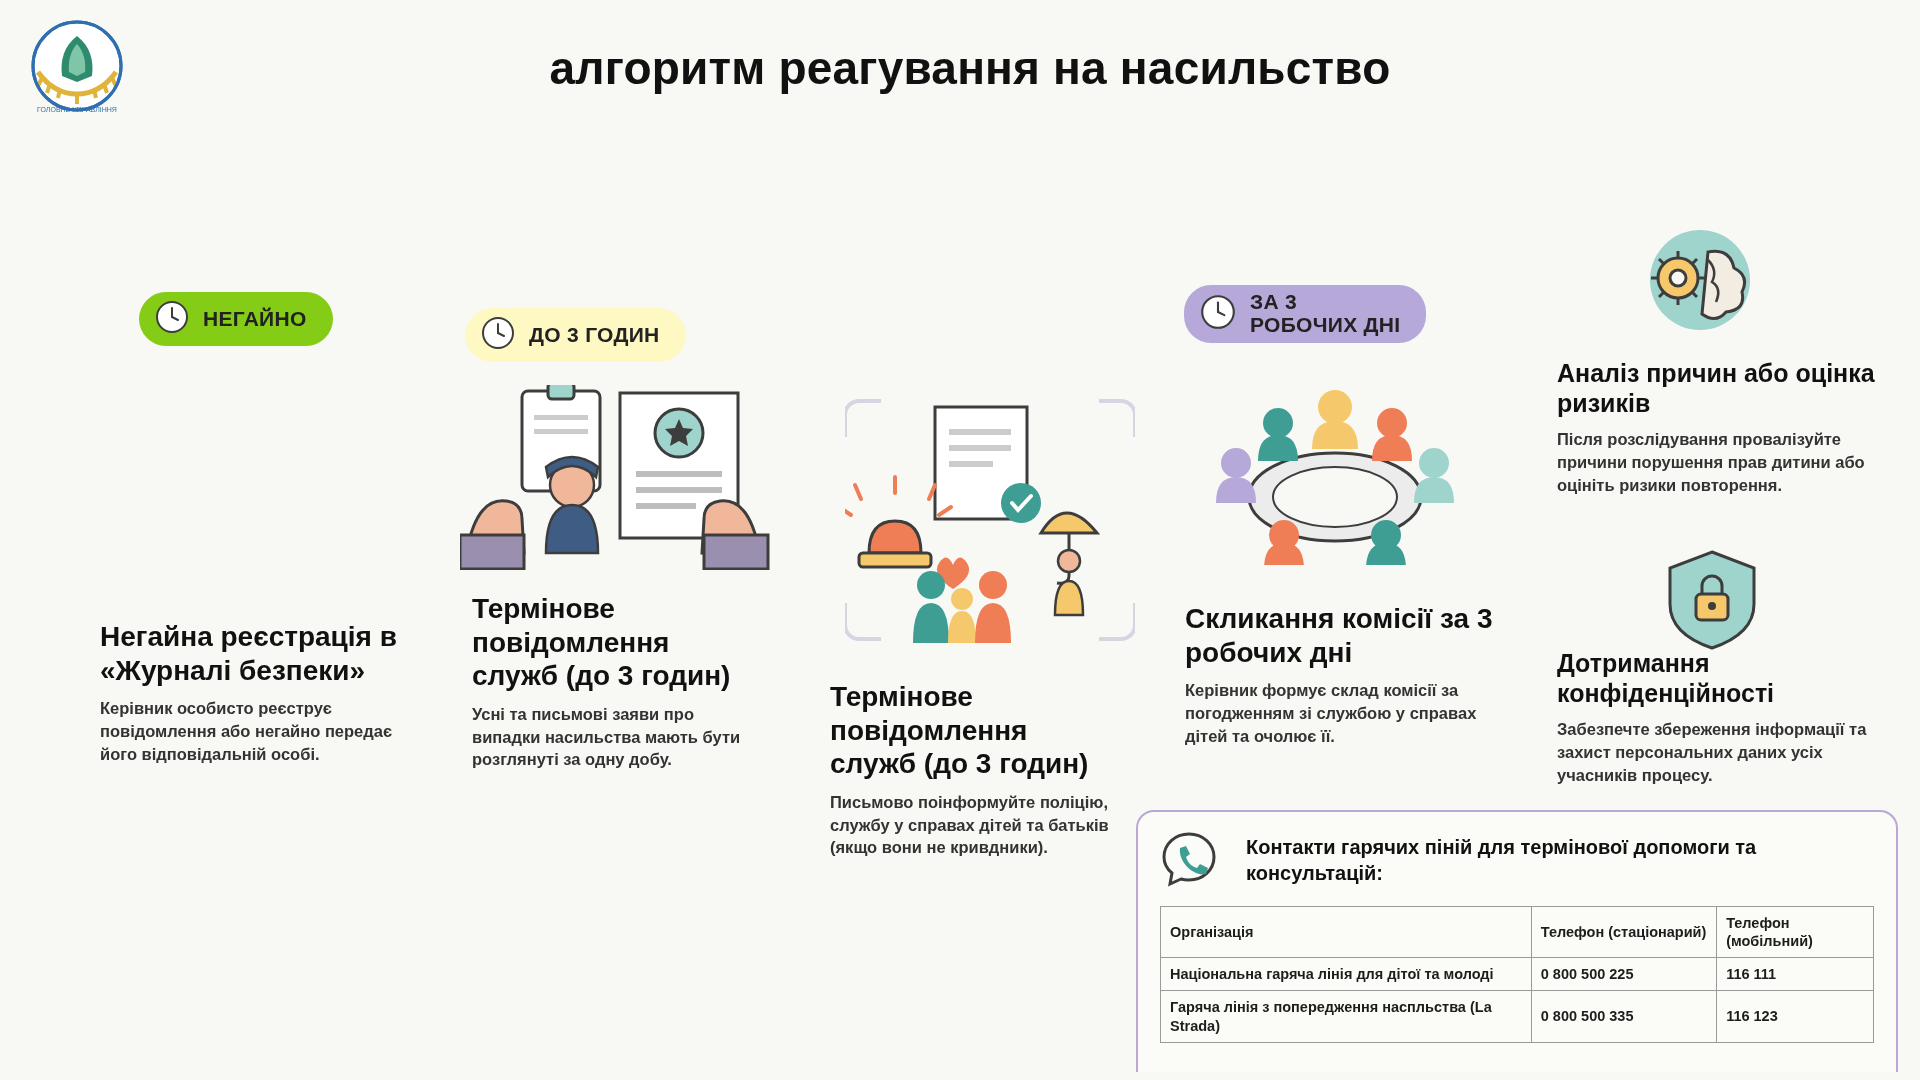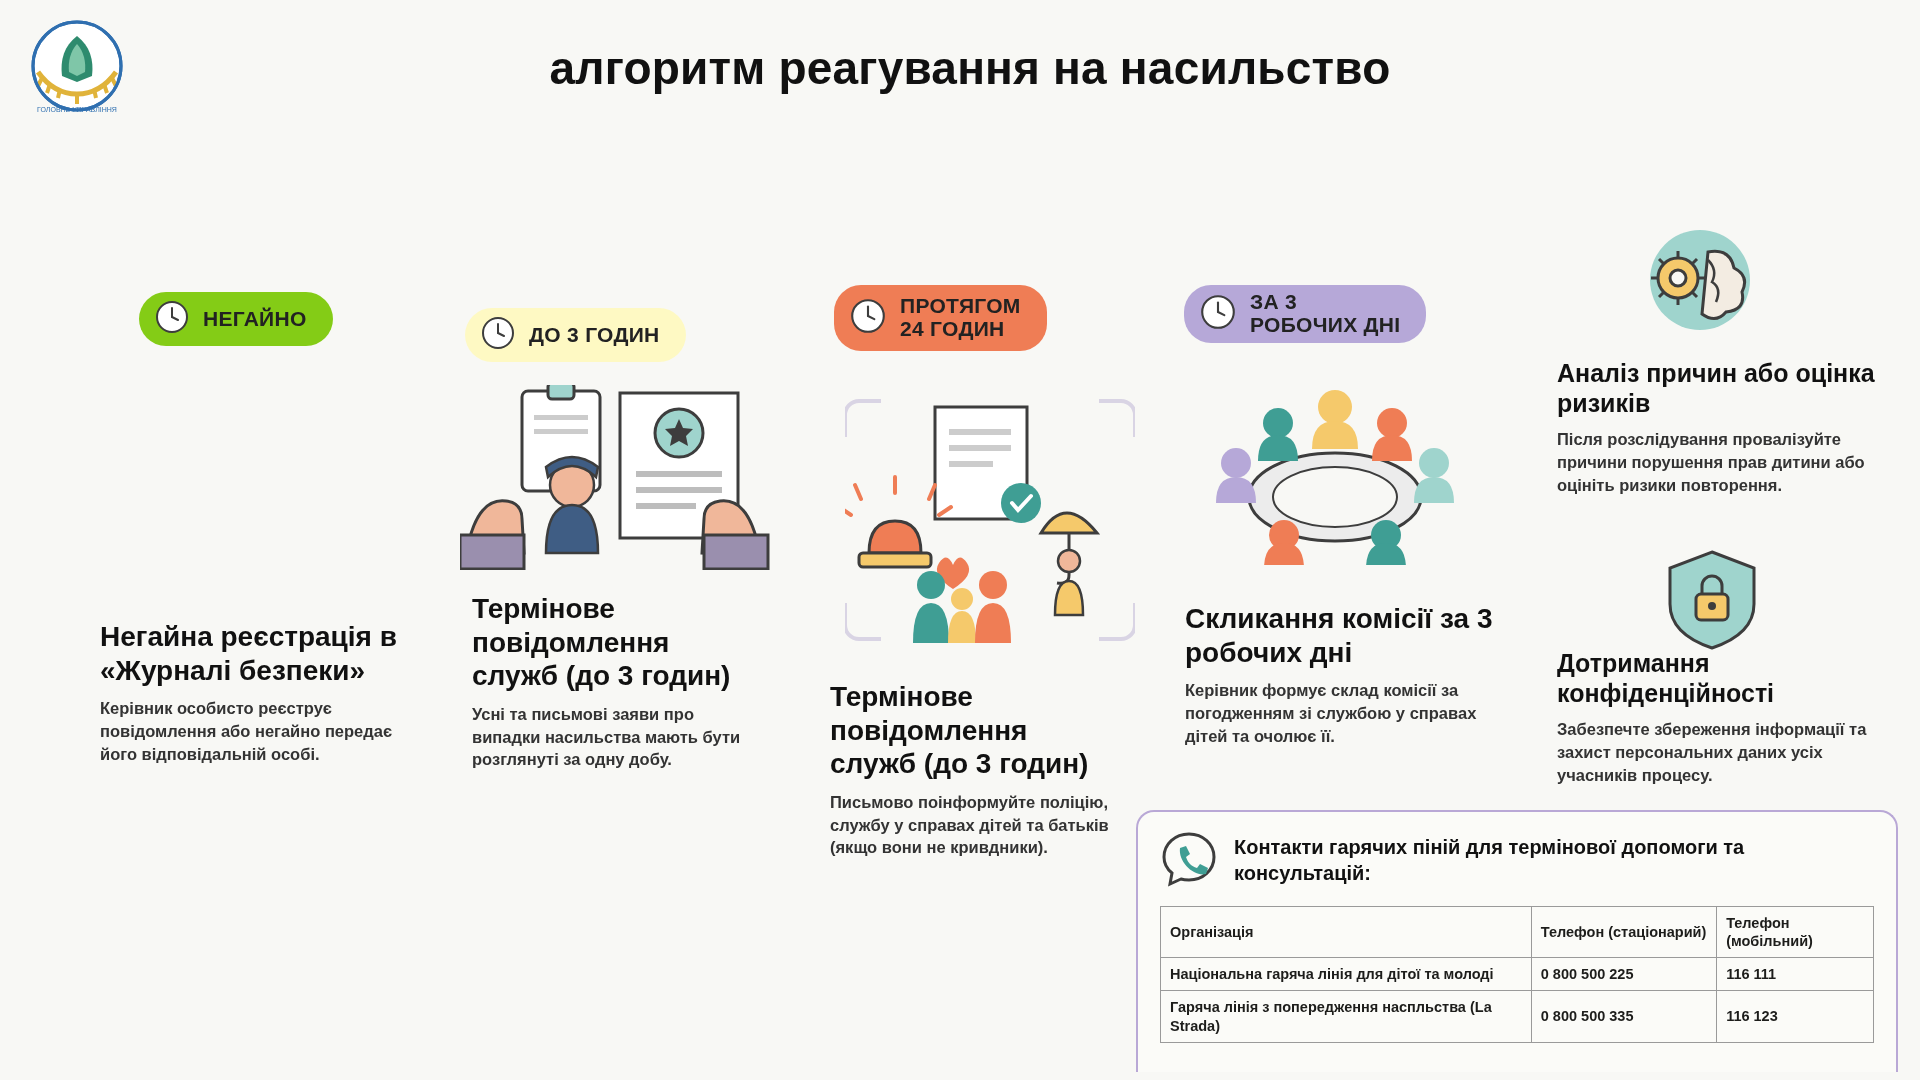--- a/index.html
+++ b/index.html
@@ -97,21 +97,21 @@
     border: 2px solid #b9a8d6;
     border-radius: 18px 18px 0 0;
     border-bottom: none;
     background: #fbfbf8;
     box-sizing: border-box;
     padding: 18px 22px 0 22px;
   }
   .contacts-head {
     display: flex;
     align-items: flex-start;
-    gap: 16px;
+    gap: 28px;
   }
   .contacts-title {
     font-size: 20px;
     font-weight: bold;
     line-height: 1.3;
     color: #111;
     padding-top: 4px;
   }
   table.tbl {
     margin-top: 14px;
@@ -169,31 +169,20 @@
     <span class="clock">
       <svg width="38" height="38" viewBox="0 0 38 38">
         <circle cx="19" cy="19" r="15" fill="#ffffff" stroke="#3d3d3d" stroke-width="2"></circle>
         <line x1="19" y1="19" x2="19" y2="10" stroke="#3d3d3d" stroke-width="2" stroke-linecap="round"></line>
         <line x1="19" y1="19" x2="25" y2="22" stroke="#3d3d3d" stroke-width="2" stroke-linecap="round"></line>
       </svg>
     </span>
     <span class="pill-label">ДО 3 ГОДИН</span>
   </div>
 
-  <div class="pill" style="left:834px; top:285px; height:66px; background:#ef7d55;">
-    <span class="clock">
-      <svg width="40" height="40" viewBox="0 0 38 38">
-        <circle cx="19" cy="19" r="15" fill="#ffffff" stroke="#3d3d3d" stroke-width="2"></circle>
-        <line x1="19" y1="19" x2="19" y2="10" stroke="#3d3d3d" stroke-width="2" stroke-linecap="round"></line>
-        <line x1="19" y1="19" x2="25" y2="22" stroke="#3d3d3d" stroke-width="2" stroke-linecap="round"></line>
-      </svg>
-    </span>
-    <span class="pill-label">ПРОТЯГОМ
-24 ГОДИН</span>
-  </div>
 
   <div class="pill" style="left:1184px; top:285px; height:58px; background:#b6a8d8;">
     <span class="clock">
       <svg width="40" height="40" viewBox="0 0 38 38">
         <circle cx="19" cy="19" r="15" fill="#ffffff" stroke="#3d3d3d" stroke-width="2"></circle>
         <line x1="19" y1="19" x2="19" y2="10" stroke="#3d3d3d" stroke-width="2" stroke-linecap="round"></line>
         <line x1="19" y1="19" x2="25" y2="22" stroke="#3d3d3d" stroke-width="2" stroke-linecap="round"></line>
       </svg>
     </span>
     <span class="pill-label">ЗА 3

